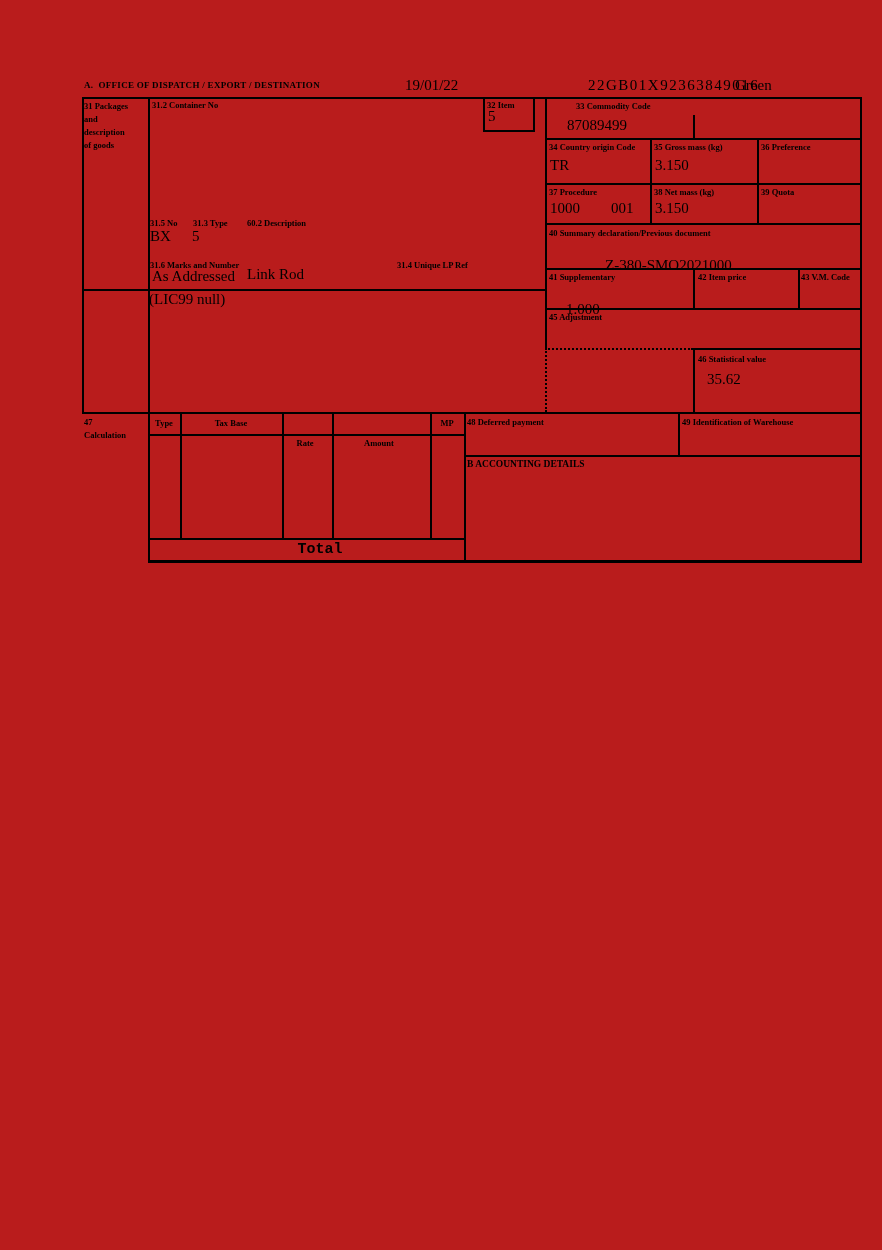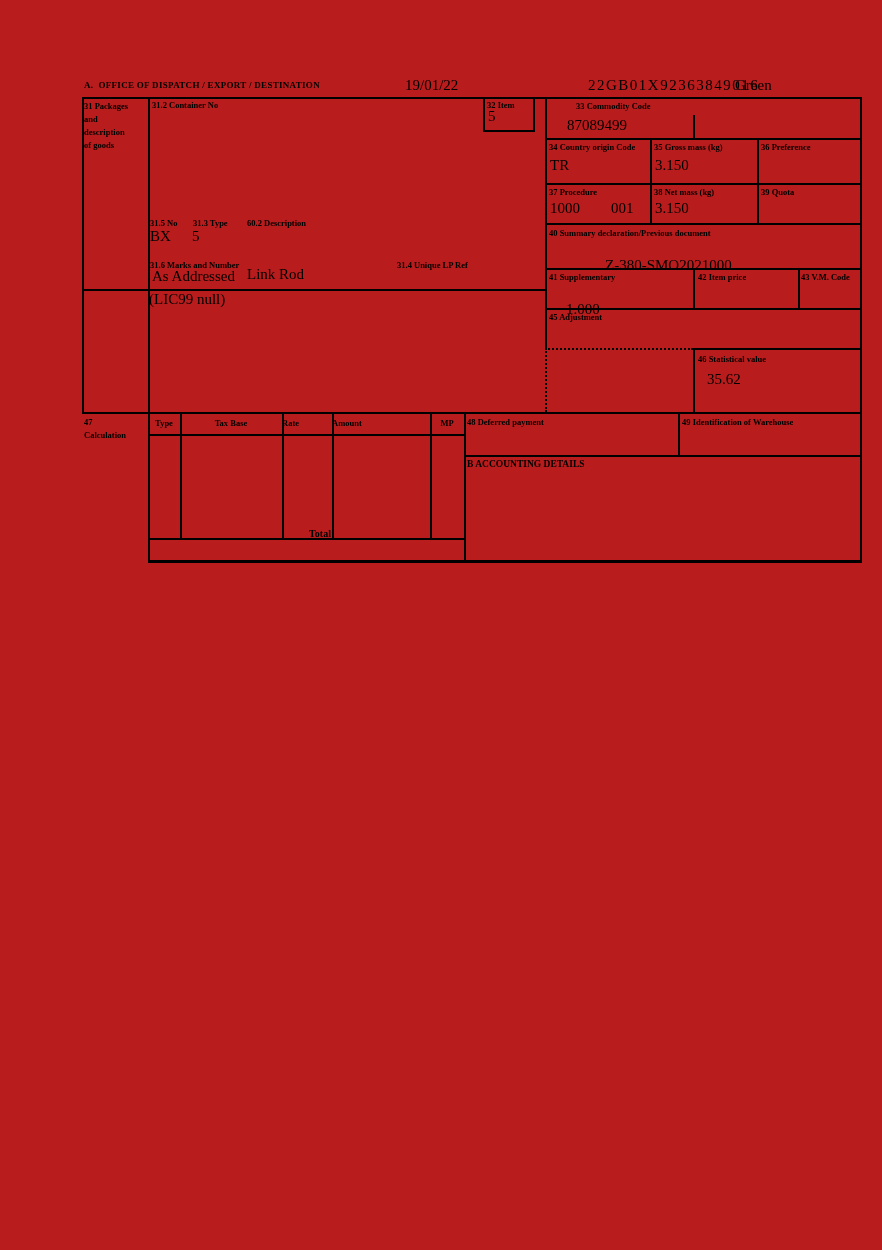--- a/index.html
+++ b/index.html
@@ -7,21 +7,21 @@
         font-family:"Liberation Serif","DejaVu Serif",serif;color:#000;overflow:hidden;}
   .ln{position:absolute;background:#000;}
   .hdot{position:absolute;border-top:2px dotted #000;background:transparent;}
   .vdot{position:absolute;border-left:2px dotted #000;background:transparent;}
   .lbl{position:absolute;font-weight:bold;font-size:8.5px;line-height:10px;white-space:nowrap;}
   .multi{white-space:pre-line;line-height:13px;}
   .val{position:absolute;font-size:15px;line-height:16px;white-space:pre;}
   .hdr{position:absolute;font-weight:bold;font-size:9px;letter-spacing:.3px;white-space:pre;}
   .big{font-size:15px;font-weight:normal;letter-spacing:0;}
   .cth{position:absolute;font-weight:bold;font-size:8.5px;line-height:10px;}
-  .c{text-align:center;} .r{text-align:left;}
+  .c{text-align:center;} .r{text-align:center;margin-top:20px;}
 </style>
 </head>
 <body>
 
 <div class="page">
 
   <div class="hdr" style="left:84px;top:80px;">A.  OFFICE OF DISPATCH / EXPORT / DESTINATION</div>
   <div class="hdr big" style="left:357px;top:77px;margin-left:48px;">19/01/22</div>
   <div class="hdr big" style="left:588px;top:77px;letter-spacing:1.5px;">22GB01X92363849016</div>
   <div class="hdr big" style="left:735px;top:77px;">Green</div>
@@ -109,19 +109,19 @@
   <div class="lbl" style="left:698px;top:354px;">46 Statistical value</div>
   <div class="val" style="left:707px;top:371px;">35.62</div>
 
   <div class="lbl multi" style="left:84px;top:416px;width:62px;">47
 Calculation</div>
   <div class="cth c" style="left:148px;top:418px;width:32px;">Type</div>
   <div class="cth c" style="left:180px;top:418px;width:102px;">Tax Base</div>
   <div class="cth r" style="left:282px;top:418px;width:46px;">Rate</div>
   <div class="cth r" style="left:332px;top:418px;width:94px;">Amount</div>
   <div class="cth c" style="left:430px;top:418px;width:34px;">MP</div>
-  <div class="cth c" style="left:290px;top:529px;width:60px;font-size:10px;">Total</div>
+  <div class="cth c" style="left:290px;top:545px;width:60px;font-size:15px;font-family:Liberation Mono, monospace;">Total</div>
 
   <div class="lbl" style="left:467px;top:417px;">48 Deferred payment</div>
   <div class="lbl" style="left:682px;top:417px;">49 Identification of Warehouse</div>
   <div class="lbl" style="left:467px;top:459px;font-size:9.5px;">B ACCOUNTING DETAILS</div>
 
 </div>
 
 </body></html>

